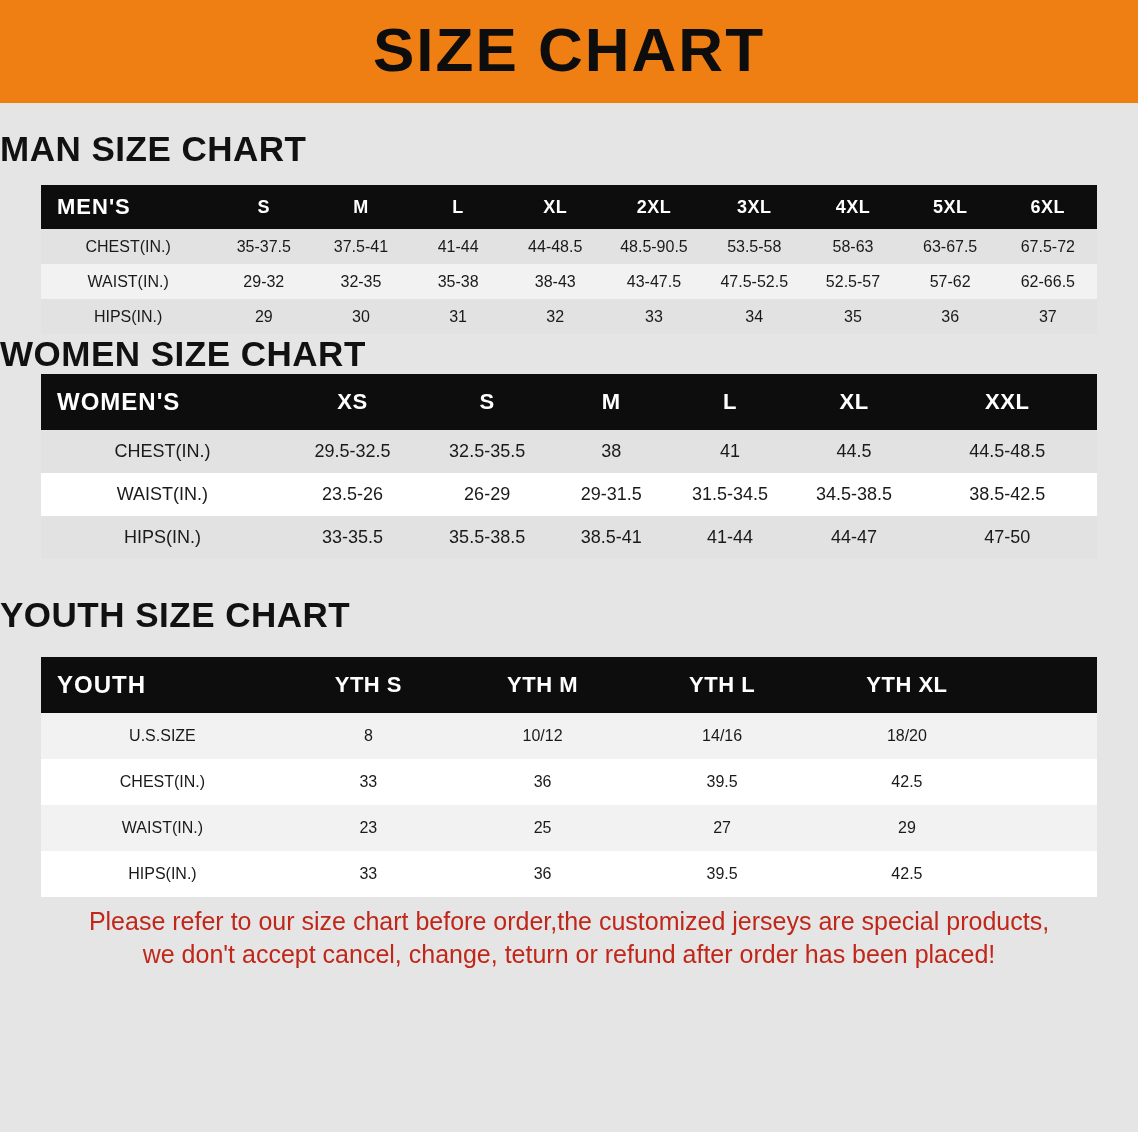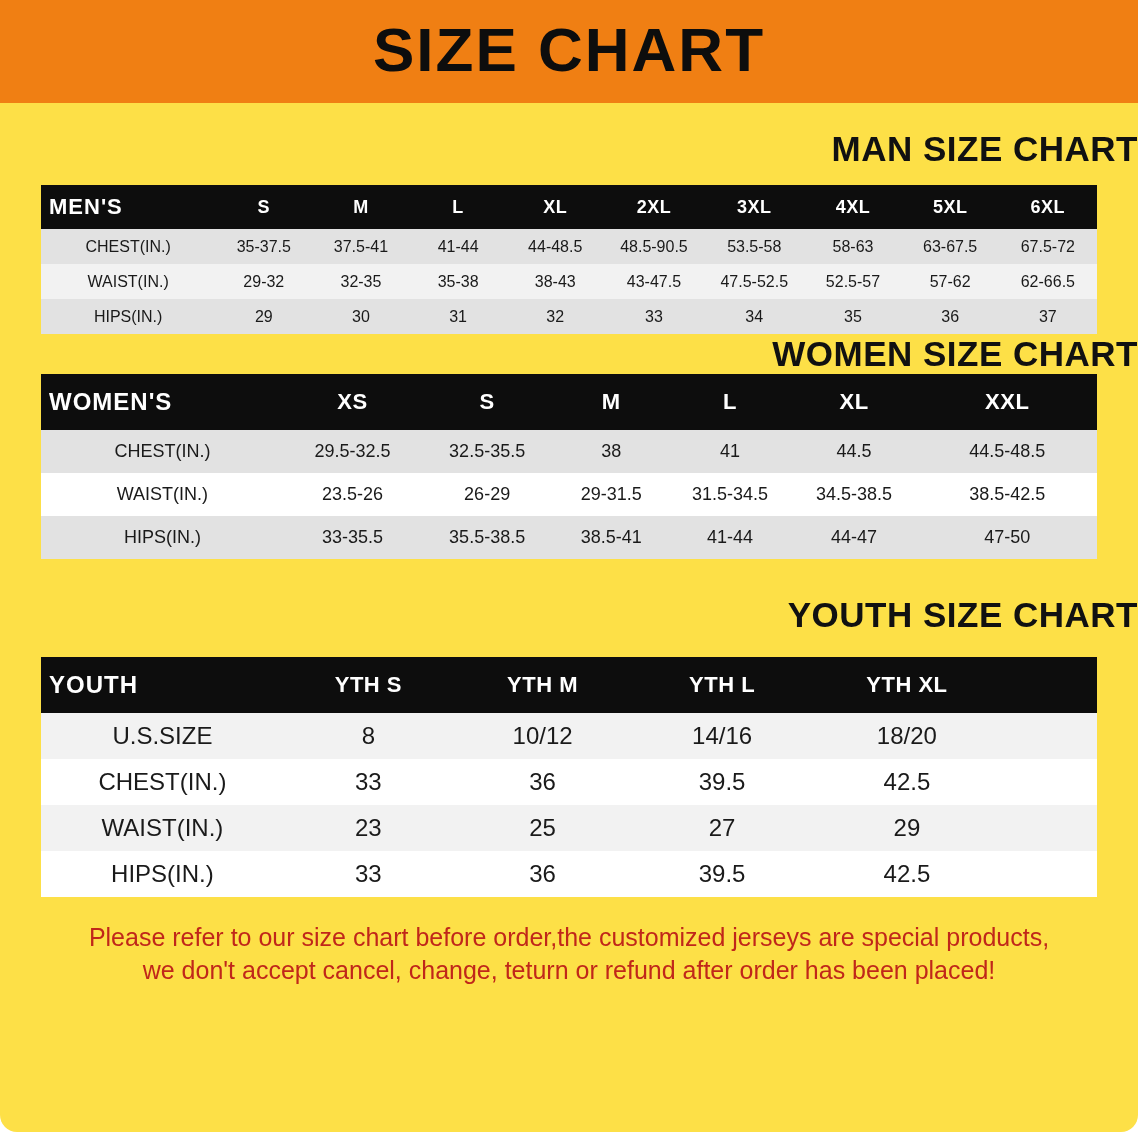--- a/index.html
+++ b/index.html
@@ -10,22 +10,21 @@
     width: 1138px;
     height: 1132px;
     background: #ffffff;
     font-family: "Liberation Sans", sans-serif;
     overflow: hidden;
   }
   .page {
     width: 1138px;
     height: 1132px;
     position: relative;
-    background: #fde047;
-    border-radius: 17px;
+    background: #e5e5e5;
   }
 
   
   .banner {
     width: 100%;
     height: 103px;
     background: #f07f13;
     display: flex;
     align-items: center;
     justify-content: center;
@@ -35,27 +34,26 @@
     font-weight: bold;
     font-size: 62px;
     letter-spacing: 2px;
     color: #0d0d0d;
     line-height: 1;
     margin-top: -4px;
   }
 
   
   .section-heading {
-    text-align: right;
+    text-align: left;
     font-family: "Liberation Sans", sans-serif;
     font-weight: bold;
     font-size: 35px;
     color: #111111;
     letter-spacing: 0.5px;
-    padding-left: 8px;
   }
   #man-heading { margin-top: 26px; }
   #women-heading { }
   #youth-heading { margin-top: 36px; }
 
   
   .table-wrap {
     margin: 0 auto;
     width: 1056px;
   }
@@ -75,21 +73,21 @@
   .hdr-row { background: #0d0d0d; color: #ffffff; }
   .hdr-row td {
     height: 44px;
     font-size: 19px;
     font-weight: bold;
     color: #ffffff;
     letter-spacing: 0.5px;
   }
   .hdr-row td.first-col {
     text-align: left;
-    padding-left: 8px;
+    padding-left: 16px;
     font-size: 22px;
     letter-spacing: 1px;
   }
 
   
   tbody td {
     height: 35px;
     font-size: 17px;
     color: #1a1a1a;
   }
@@ -107,29 +105,29 @@
   #man-table tbody td { height: 35px; font-size: 16px; }
 
   
   #women-table .hdr-row td { height: 56px; font-size: 22px; }
   #women-table .hdr-row td.first-col { font-size: 24px; }
   #women-table tbody td { height: 43px; font-size: 18px; }
 
   
   #youth-table .hdr-row td { height: 56px; font-size: 22px; }
   #youth-table .hdr-row td.first-col { font-size: 24px; }
-  #youth-table tbody td { height: 46px; font-size: 24px; }
+  #youth-table tbody td { height: 46px; font-size: 16px; }
 
   .tbl-man { margin-top: 16px; }
   .tbl-women { }
   .tbl-youth { margin-top: 22px; }
 
   
   .note {
-    margin: 24px auto 0 auto;
+    margin: 8px auto 0 auto;
     width: 1030px;
     text-align: center;
     color: #c0271a;
     font-family: "Liberation Sans", sans-serif;
     font-size: 25px;
     line-height: 1.32;
   }
   .note-line { display: block; }
 </style>
 </head>

